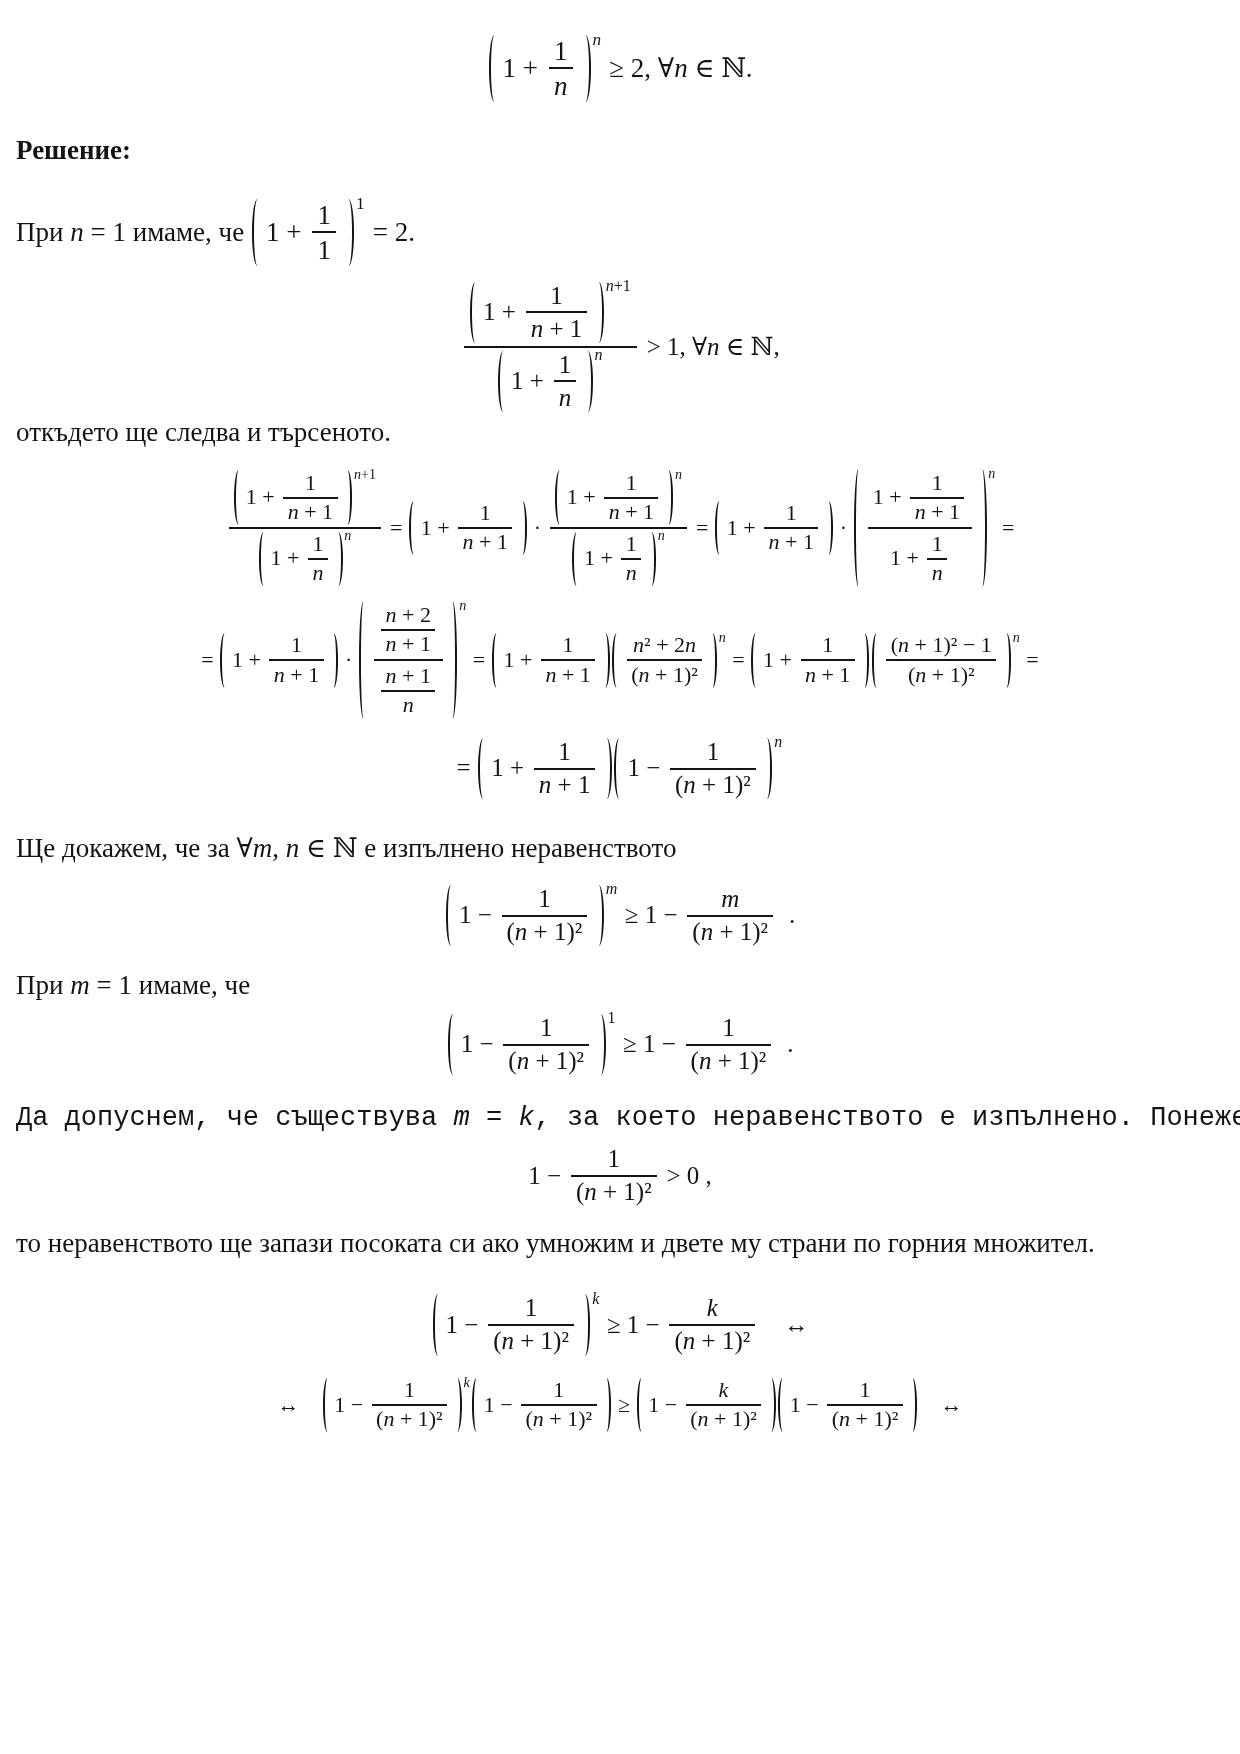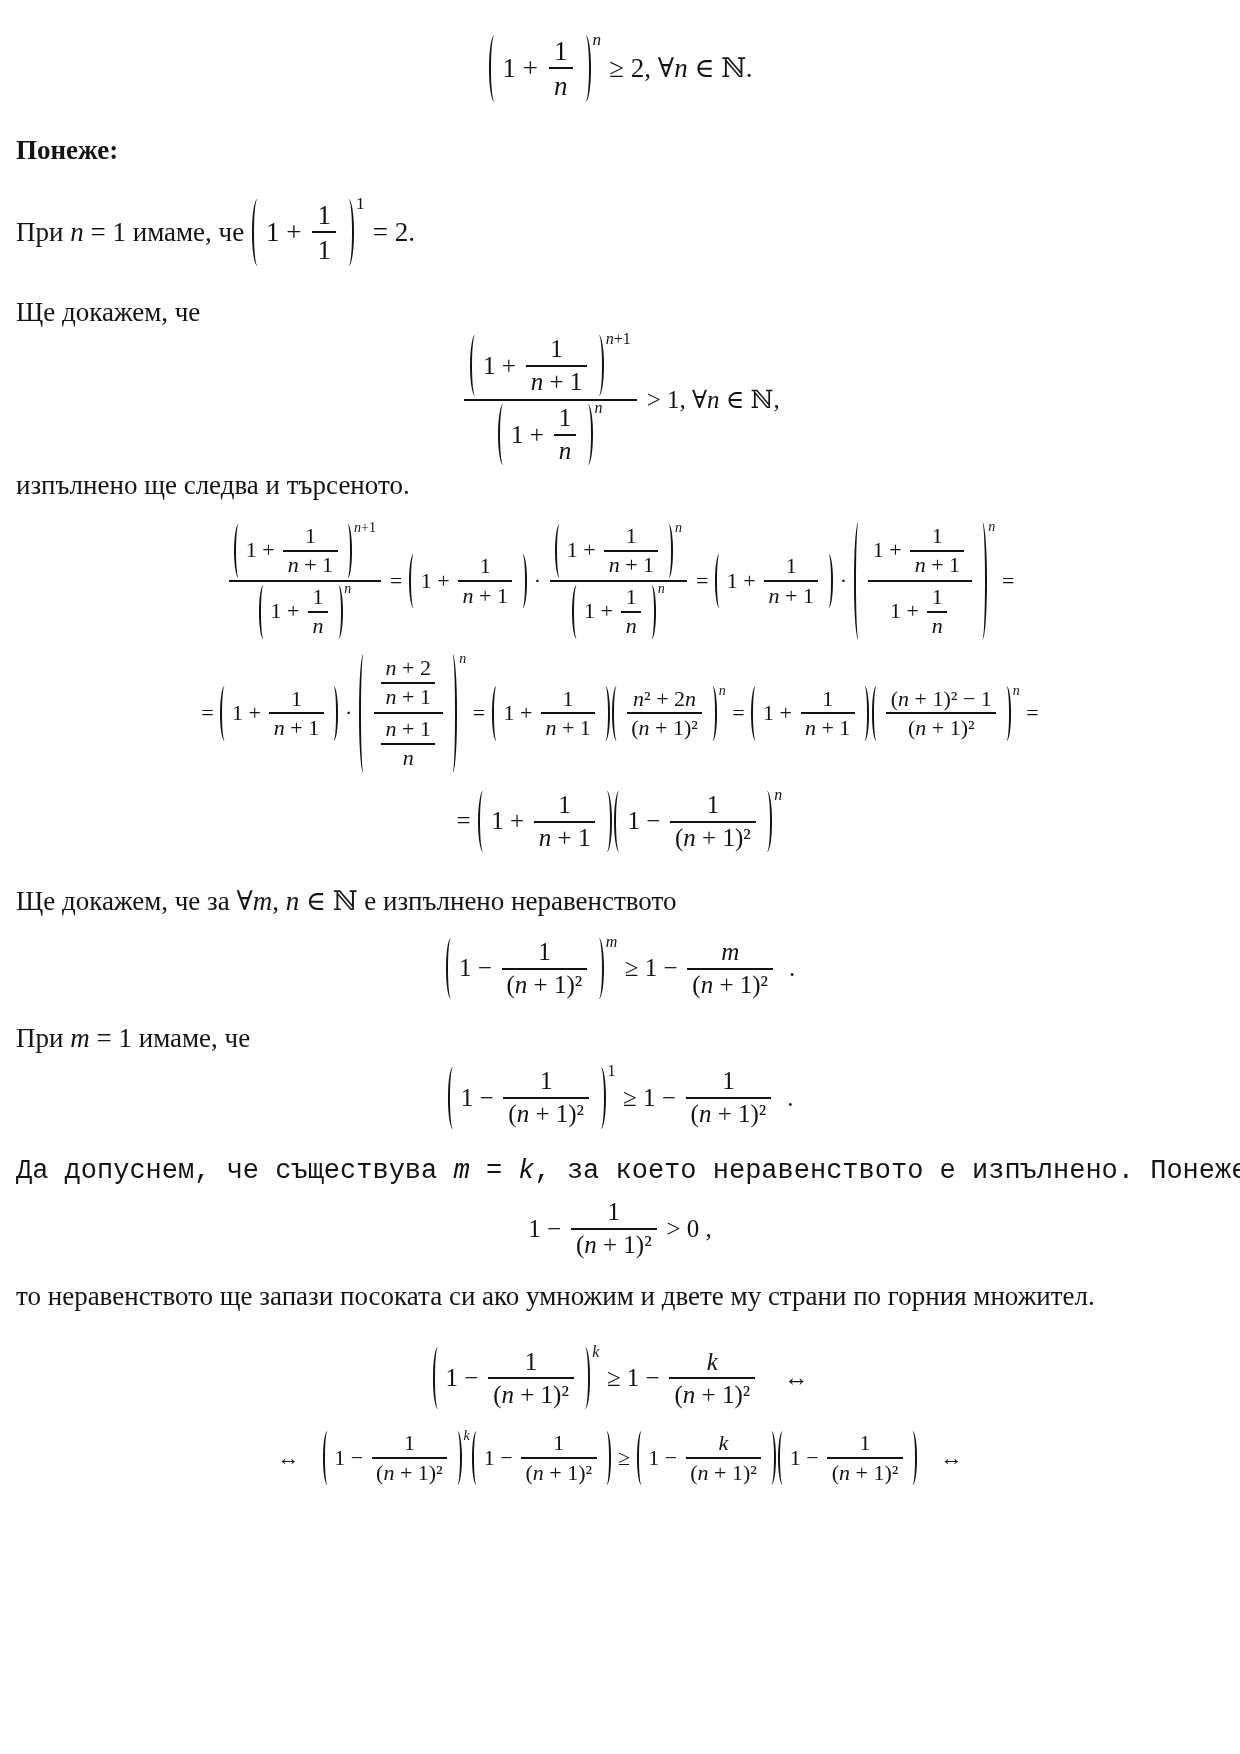--- a/index.html
+++ b/index.html
@@ -66,42 +66,41 @@
                 <i>n</i>
               </span>
             </span>
           </span>
         </span>
         <span class="par rp" data-name="right-paren"></span>
         <span class="exp" data-name="exponent"><i>n</i></span>
       </span>
       <span class="mt" data-name="math-text">&nbsp;≥&nbsp;2,&nbsp;∀<i>n</i>&nbsp;∈&nbsp;ℕ.</span>
     </div>
-  <div class="line left bold" data-name="solution-heading">Понеже:</div>
+  <div class="line left bold" data-name="solution-heading">Решение:</div>
   <div class="line left" data-name="base-case-n">
       <span class="mt" data-name="math-text">При&nbsp;<i>n</i>&nbsp;=&nbsp;1&nbsp;имаме,&nbsp;че&nbsp;</span>
       <span class="grp" data-name="paren-group">
         <span class="par lp" data-name="left-paren"></span>
         <span class="gbody" data-name="paren-body">
           <span class="mt" data-name="math-text">1&nbsp;+&nbsp;</span>
           <span class="frac" data-name="fraction">
             <span class="num" data-name="numerator">
               <span class="mt" data-name="math-text">1</span>
             </span>
             <span class="den" data-name="denominator">
               <span class="mt" data-name="math-text">1</span>
             </span>
           </span>
         </span>
         <span class="par rp" data-name="right-paren"></span>
         <span class="exp" data-name="exponent">1</span>
       </span>
       <span class="mt" data-name="math-text">&nbsp;=&nbsp;2.</span>
     </div>
-  <div class="line left" data-name="claim-intro">Ще докажем, че</div>
   <div class="line center fs25" data-name="ratio-inequality">
       <span class="frac" data-name="fraction">
         <span class="num" data-name="numerator">
           <span class="grp" data-name="paren-group">
             <span class="par lp" data-name="left-paren"></span>
             <span class="gbody" data-name="paren-body">
               <span class="mt" data-name="math-text">1&nbsp;+&nbsp;</span>
               <span class="frac" data-name="fraction">
                 <span class="num" data-name="numerator">
                   <span class="mt" data-name="math-text">1</span>
@@ -131,21 +130,21 @@
                 </span>
               </span>
             </span>
             <span class="par rp" data-name="right-paren"></span>
             <span class="exp" data-name="exponent"><i>n</i></span>
           </span>
         </span>
       </span>
       <span class="mt" data-name="math-text">&nbsp;&gt;&nbsp;1,&nbsp;∀<i>n</i>&nbsp;∈&nbsp;ℕ,</span>
     </div>
-  <div class="line left" data-name="consequence-note">изпълнено ще следва и търсеното.</div>
+  <div class="line left" data-name="consequence-note">откъдето ще следва и търсеното.</div>
   <div class="line center fs22" data-name="derivation-line-1">
       <span class="frac" data-name="fraction">
         <span class="num" data-name="numerator">
           <span class="grp" data-name="paren-group">
             <span class="par lp" data-name="left-paren"></span>
             <span class="gbody" data-name="paren-body">
               <span class="mt" data-name="math-text">1&nbsp;+&nbsp;</span>
               <span class="frac" data-name="fraction">
                 <span class="num" data-name="numerator">
                   <span class="mt" data-name="math-text">1</span>

